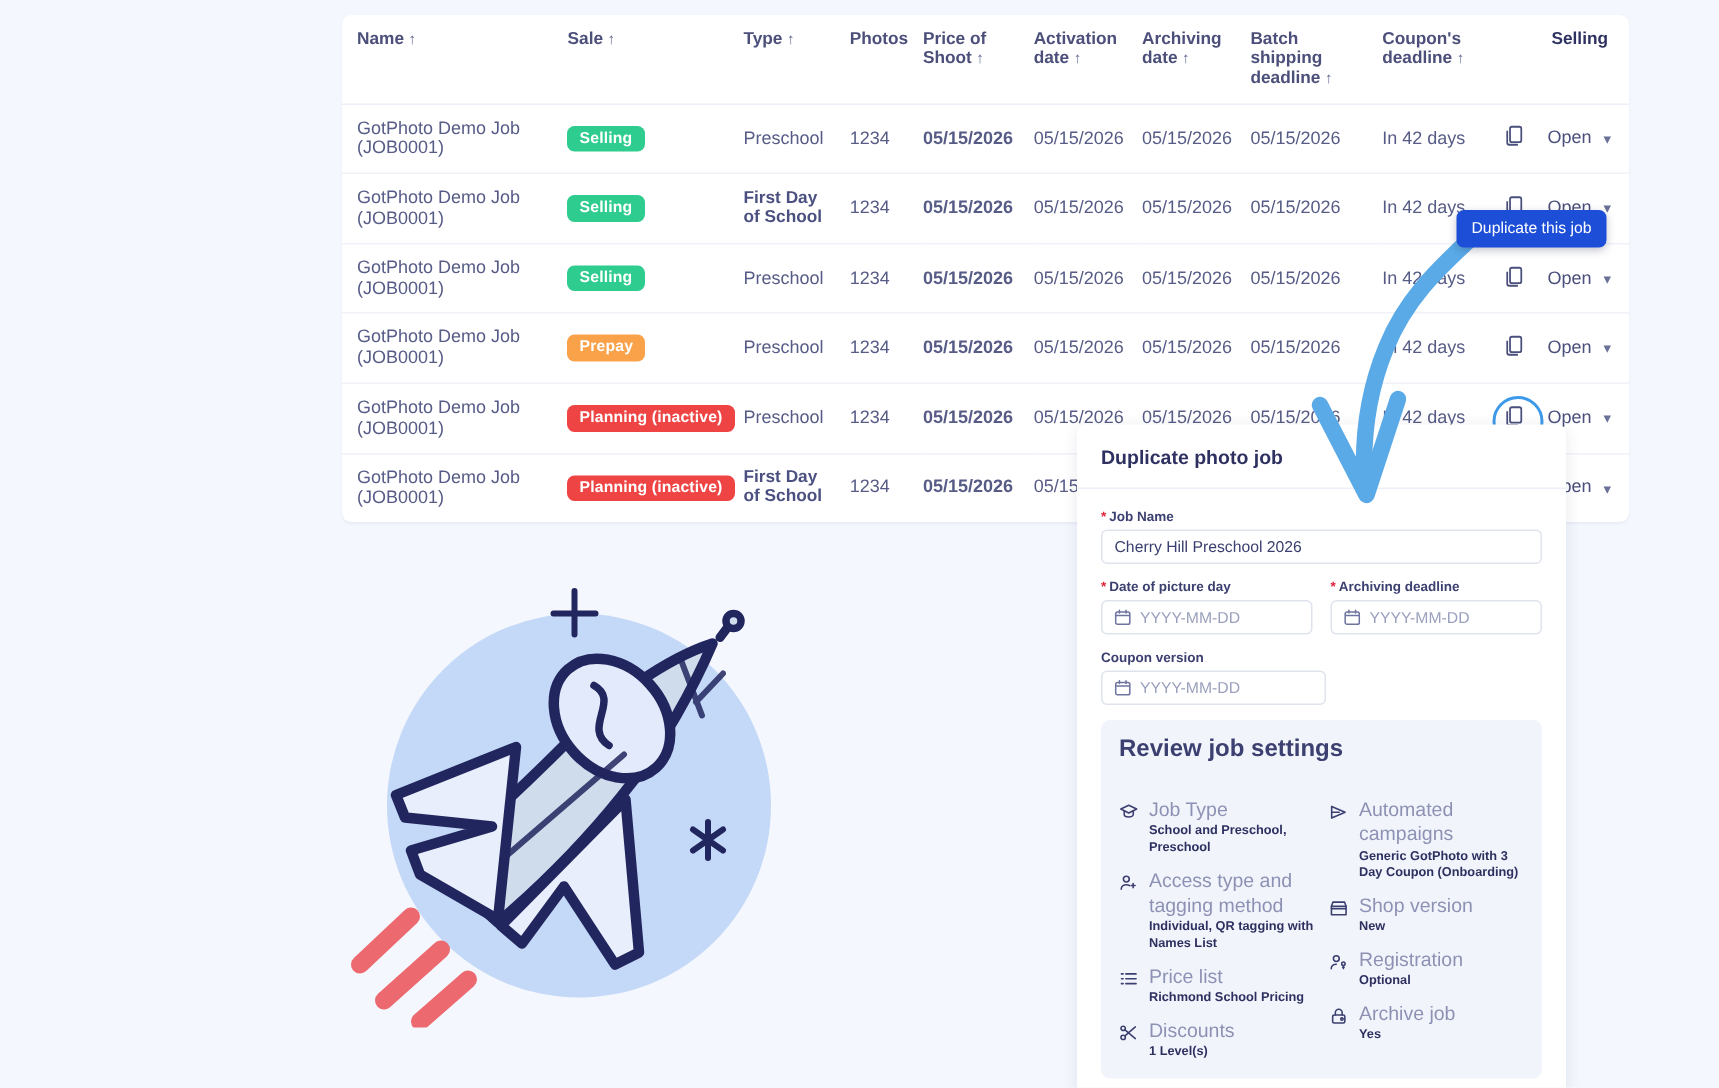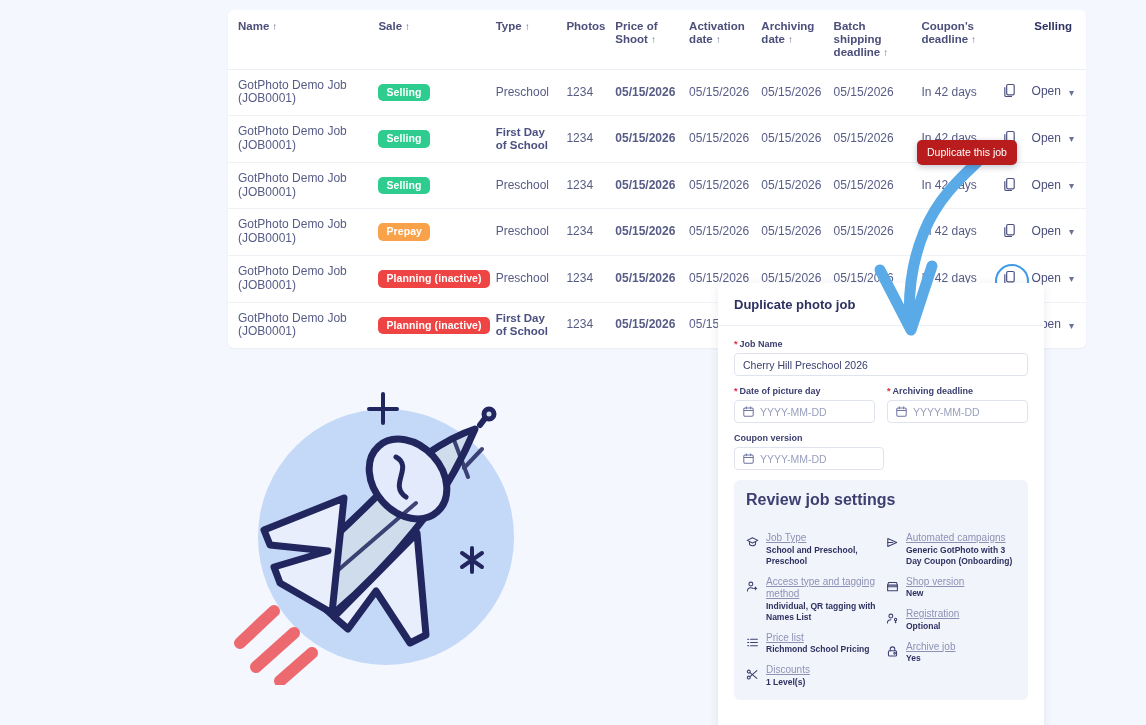--- a/index.html
+++ b/index.html
@@ -84,22 +84,22 @@
     content: ""; position: absolute;
     left: -7px; top: -6px; width: 30px; height: 30px;
     border: 2px solid #3d9ae8; border-radius: 50%;
   }
   .open-link { color: #4a4f7c; font-size: 12px; font-weight: 400; }
   .chev { display:inline-block; margin-left: 8px; color: #6b7099; font-size: 10px; }
 
   
   .tooltip {
     position: absolute;
-    left: 917px; top: 140px;
-    background: #b91c1c;
+    left: 971px; top: 140px;
+    background: #1d4ed8;
     color: #fff;
     font-size: 10.5px;
     padding: 6px 10px 7px;
     border-radius: 5px;
     white-space: nowrap;
     z-index: 40;
     box-shadow: 0 2px 6px rgba(20,25,60,.25);
   }
 
   
@@ -150,21 +150,21 @@
     border-radius: 6px;
     padding: 11px 12px 12px;
     margin: 6px 0 12px;
   }
   .review-title { font-size: 16px; font-weight: 700; color: #3c4070; margin-bottom: 23px; }
   .review-grid { display: flex; gap: 10px; }
   .review-col { flex: 1; display: flex; flex-direction: column; gap: 9px; }
   .rv-item { display: flex; gap: 7px; align-items: flex-start; }
   .rv-ico { flex: 0 0 13px; margin-top: 3px; color: #3c4070; }
   .rv-txt {}
-  .rv-k { font-size: 10px; color: #8d92b4; line-height: 1.25; display:block;text-decoration:underline; }
+  .rv-k { font-size: 13px; color: #8d92b4; line-height: 1.25; display:block; }
   .rv-v { font-size: 8.5px; color: #2e3160; font-weight: 700; line-height: 1.3; display:block; }
 
   .modal-footer {
     padding: 10px 16px 14px;
     display: flex; justify-content: flex-end; gap: 9px;
   }
   .btn {
     font-size: 10.5px; font-weight: 700;
     border-radius: 5px;
     padding: 6px 14px 7px;

